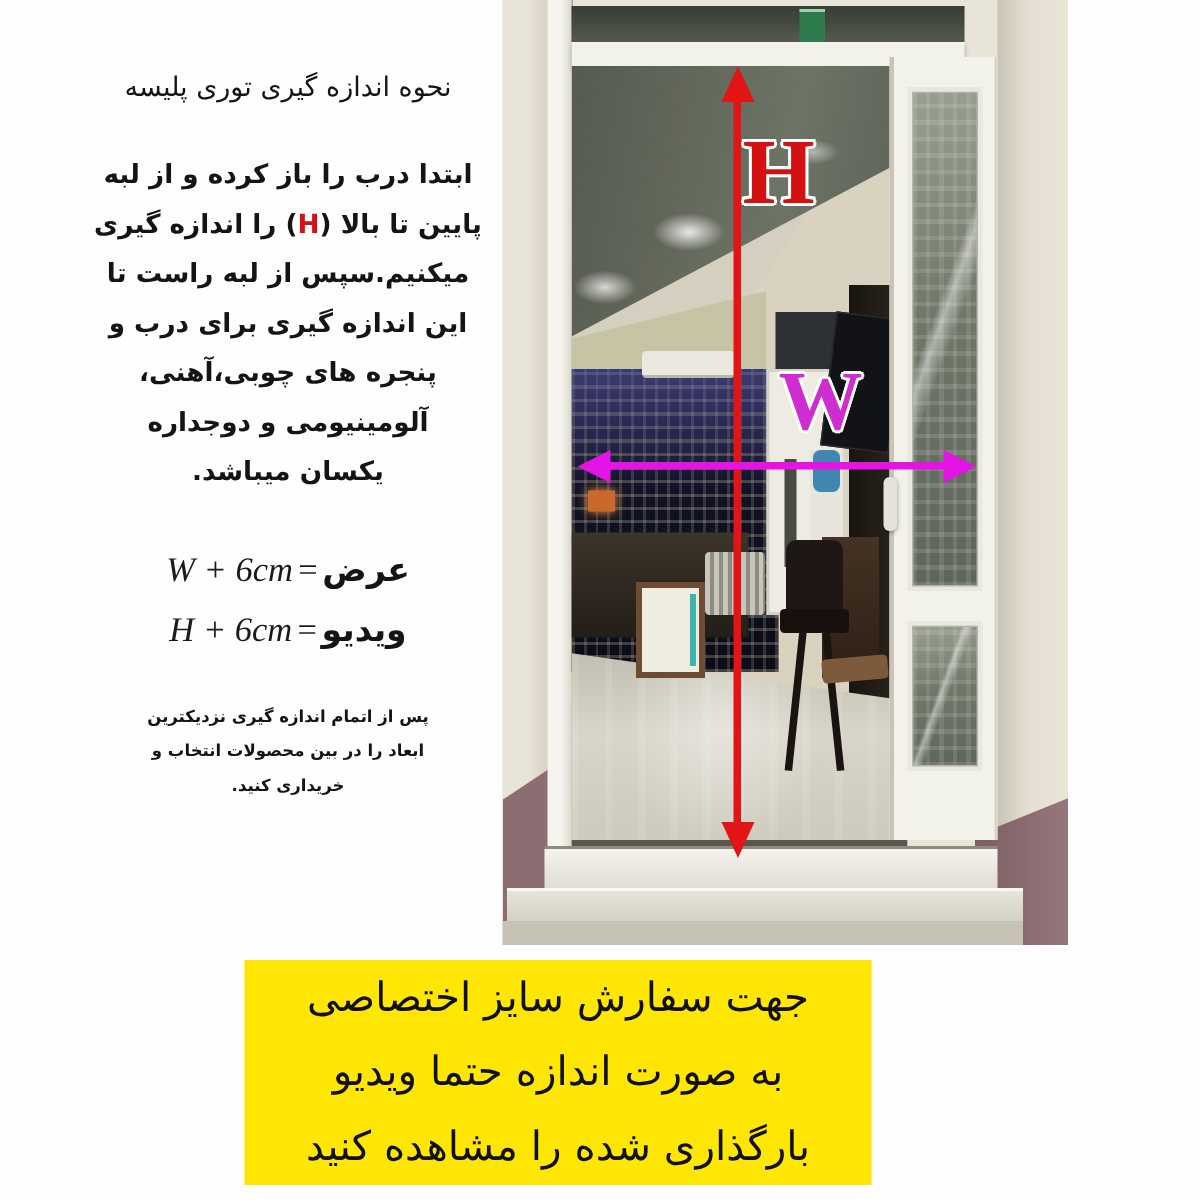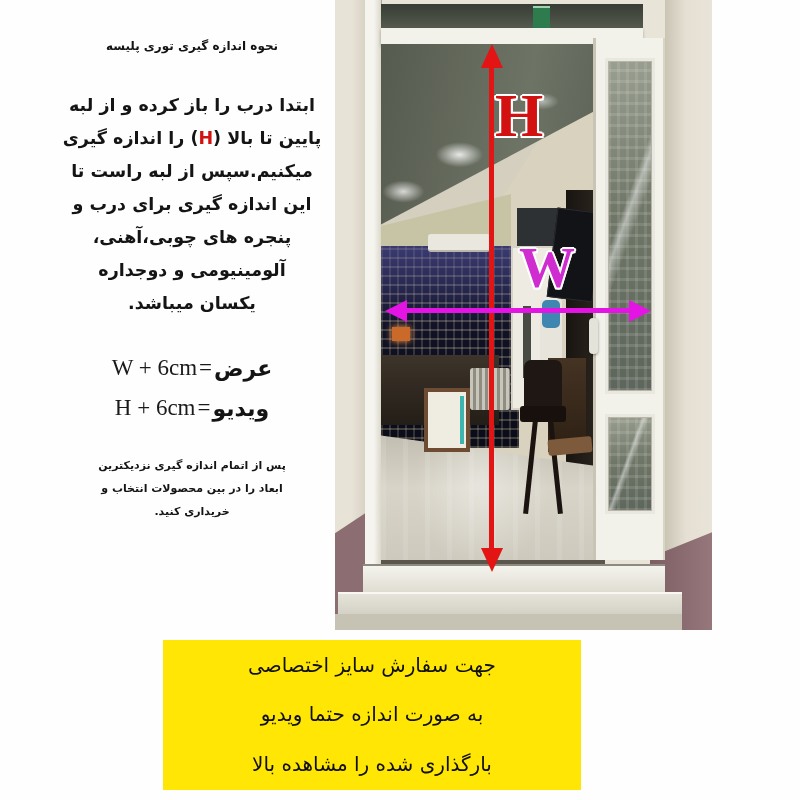--- a/index.html
+++ b/index.html
@@ -2,28 +2,28 @@
 <html><head>
 <meta charset="utf-8">
 <style>
   html,body{margin:0;padding:0;background:#ffffff;}
   .canvas{position:relative;width:800px;height:800px;background:#fefefe;overflow:hidden;
           font-family:"DejaVu Sans",sans-serif;color:#141414;}
   .abs{position:absolute;}
 
   
   .instr{left:44px;top:30px;width:296px;direction:rtl;text-align:center;}
-  .instr .title{font-size:12px;font-weight:bold;margin:0 0 26px 0;}
+  .instr .title{font-size:18px;font-weight:normal;margin:12px 0 26px 0;}
   .instr p{margin:0;font-size:17.5px;font-weight:bold;line-height:33px;white-space:nowrap;}
   .var-h{color:#d31111;}
   .var-w{color:#d424d4;}
 
   .forms{margin-top:28px;}
   .frow{display:flex;direction:ltr;justify-content:center;align-items:center;height:40px;gap:2px;}
-  .flatin,.feq{font-family:"Liberation Serif",serif;font-size:23px;color:#1a1a1a;}
+  .flatin,.feq{font-family:"Liberation Serif",serif;font-size:23px;color:#1a1a1a;font-style:italic;}
   .flabel{font-size:22px;font-weight:bold;}
 
   .note{margin-top:26px;font-size:11px;font-weight:bold;line-height:23px;}
 
   
   .photo{left:335px;top:0;width:377px;height:630px;background:#e9e4d8;overflow:hidden;}
   .photo div{position:absolute;}
 
   .ph-leftwall{left:0;top:0;width:30px;height:630px;
     background:linear-gradient(90deg,#e8e3d7 55%,#d8d3c5);border-right:1px solid #b3ae9f;}
@@ -136,21 +136,21 @@
     border-top:11px solid transparent;border-bottom:11px solid transparent;border-right:22px solid #e414e4;}
   .arrow-h .head-right{right:0;top:0;width:0;height:0;
     border-top:11px solid transparent;border-bottom:11px solid transparent;border-left:22px solid #e414e4;}
   .w-letter{left:184px;top:240px;font-family:"Liberation Serif",serif;font-weight:bold;
     font-size:56px;line-height:1;color:#cf2dcf;
     text-shadow:-2px 0 #fff,2px 0 #fff,0 -2px #fff,0 2px #fff,-1.5px -1.5px #fff,1.5px -1.5px #fff,-1.5px 1.5px #fff,1.5px 1.5px #fff;}
 
   
   .banner{left:163px;top:640px;width:418px;height:150px;background:#ffe605;color:#101010;
     display:flex;flex-direction:column;align-items:center;justify-content:center;
-    direction:rtl;font-size:20px;line-height:49.5px;text-align:center;}
+    direction:rtl;font-size:27px;line-height:49.5px;text-align:center;}
   .banner p{margin:0;white-space:nowrap;}
 </style>
 </head>
 <body>
 
 <div class="canvas">
 
   <div class="abs instr">
     <p class="title">نحوه اندازه گیری توری پلیسه</p>
     <div>
@@ -242,16 +242,16 @@
       <div class="head-left"></div>
       <div class="shaft"></div>
       <div class="head-right"></div>
     </div>
     <div class="w-letter">W</div>
   </div>
 
   <div class="abs banner">
     <p>جهت سفارش سایز اختصاصی</p>
     <p>به صورت اندازه حتما ویدیو</p>
-    <p>بارگذاری شده را مشاهده بالا</p>
+    <p>بارگذاری شده را مشاهده کنید</p>
   </div>
 
 </div>
 
 </body></html>

